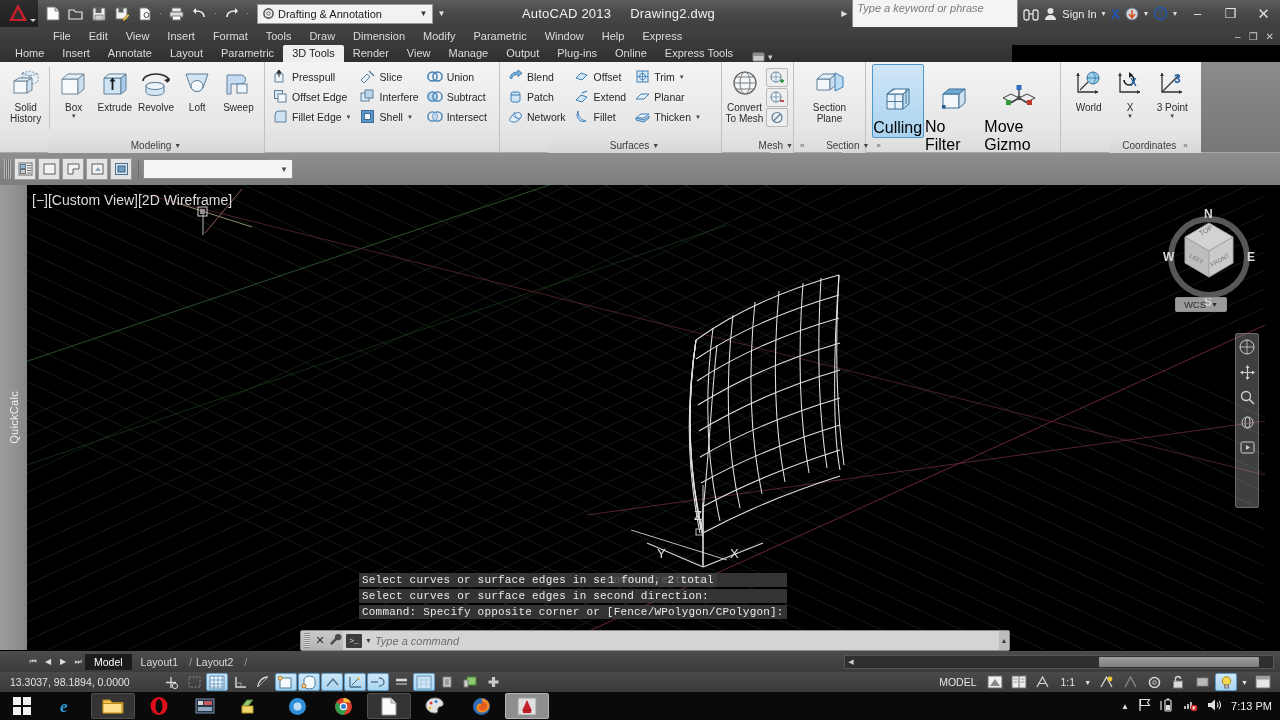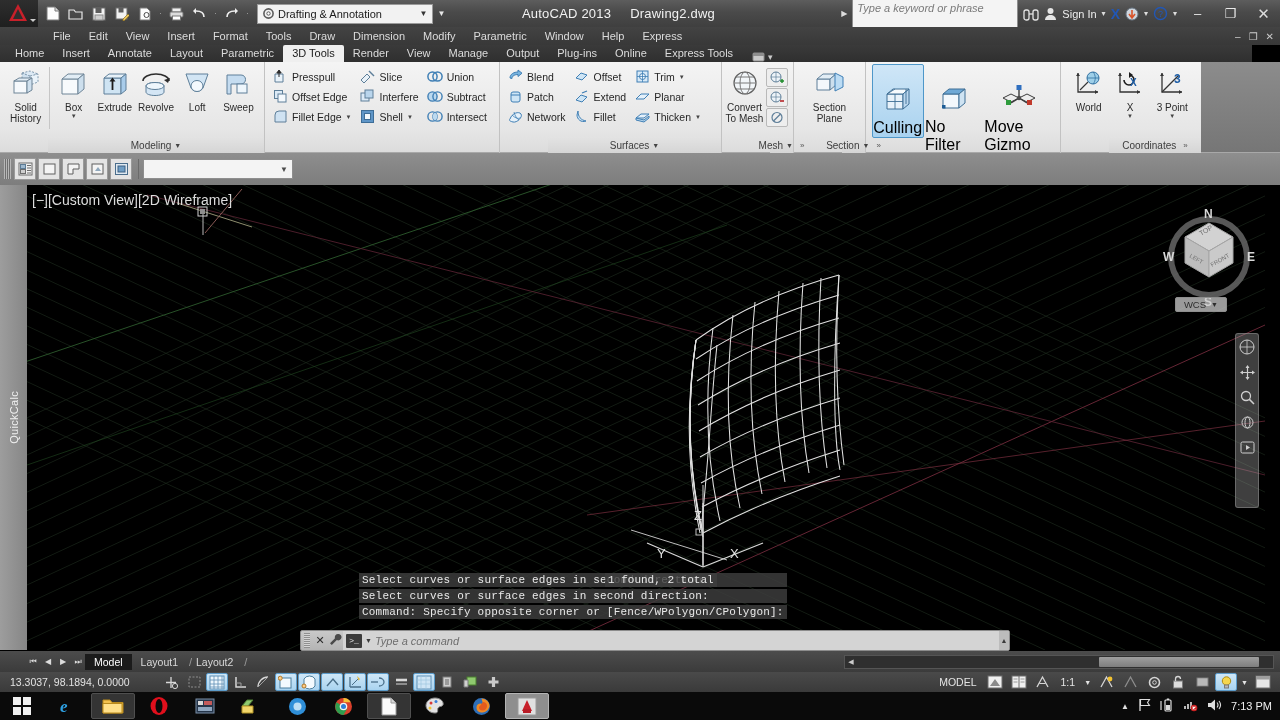--- a/index.html
+++ b/index.html
@@ -48,21 +48,21 @@
   .winbtn.close { font-size:15px; color:#ddd; }
 
   
   .menubar { position:absolute; left:0; top:27px; width:1280px; height:18px;
     background:linear-gradient(to bottom,#434343,#383838); display:flex; align-items:center;
     padding-left:44px; }
   .menubar .mi { color:#dcdcdc; font-size:11px; padding:0 9px; line-height:18px; }
   .menubar .minbtns { margin-left:auto; display:flex; color:#c9c9c9; font-size:10px; gap:8px; padding-right:6px;}
 
   
-  .ribtabs { position:absolute; left:0; top:45px; width:1252px; height:17px;
+  .ribtabs { position:absolute; left:0; top:45px; width:1012px; height:17px;
     background:linear-gradient(to bottom,#3a3a3a,#2f2f2f); display:flex; align-items:flex-end;
     padding-left:6px; }
   .rtab { font-size:11px; color:#dcdcdc; padding:1px 9px 2px 9px; line-height:14px; }
   .rtab.active { background:#efefef; color:#1b1b1b; border-radius:2px 2px 0 0; }
   .rtab-extra { margin-left:10px; display:flex; align-items:center; gap:3px;
     color:#ccc; font-size:9px; }
 
   
   .ribbon { position:absolute; left:0; top:62px; width:1280px; height:91px;
     background:linear-gradient(to bottom,#f4f4f4,#e6e6e6 75%,#dcdcdc); display:flex;

